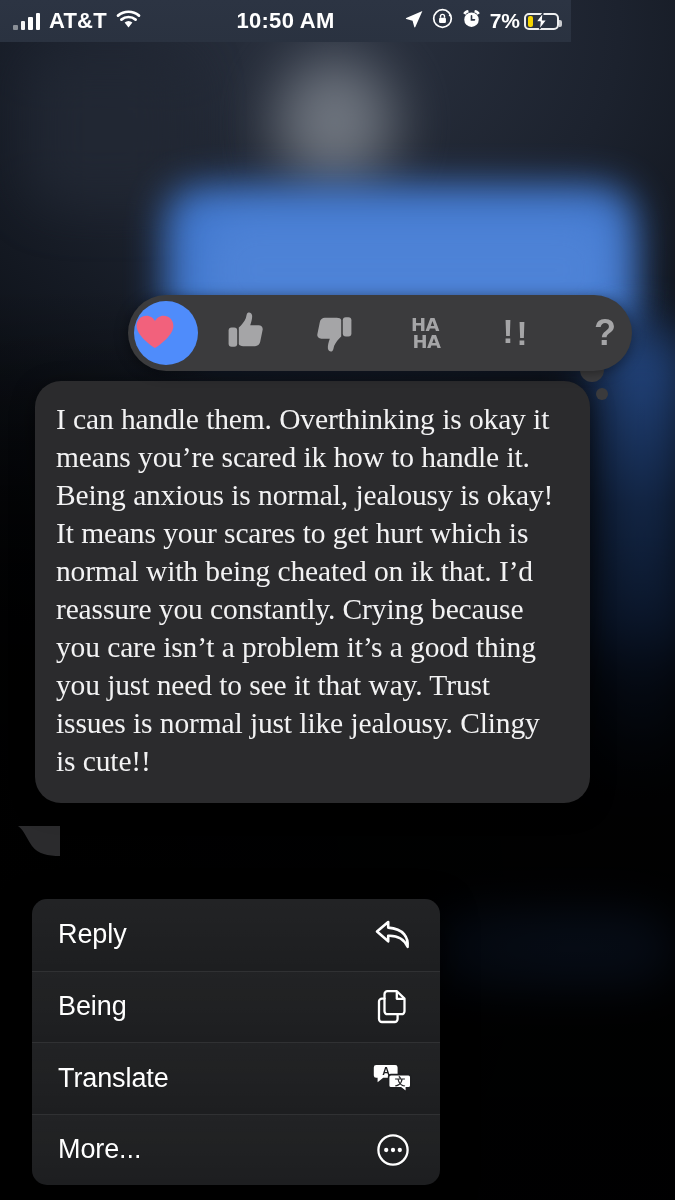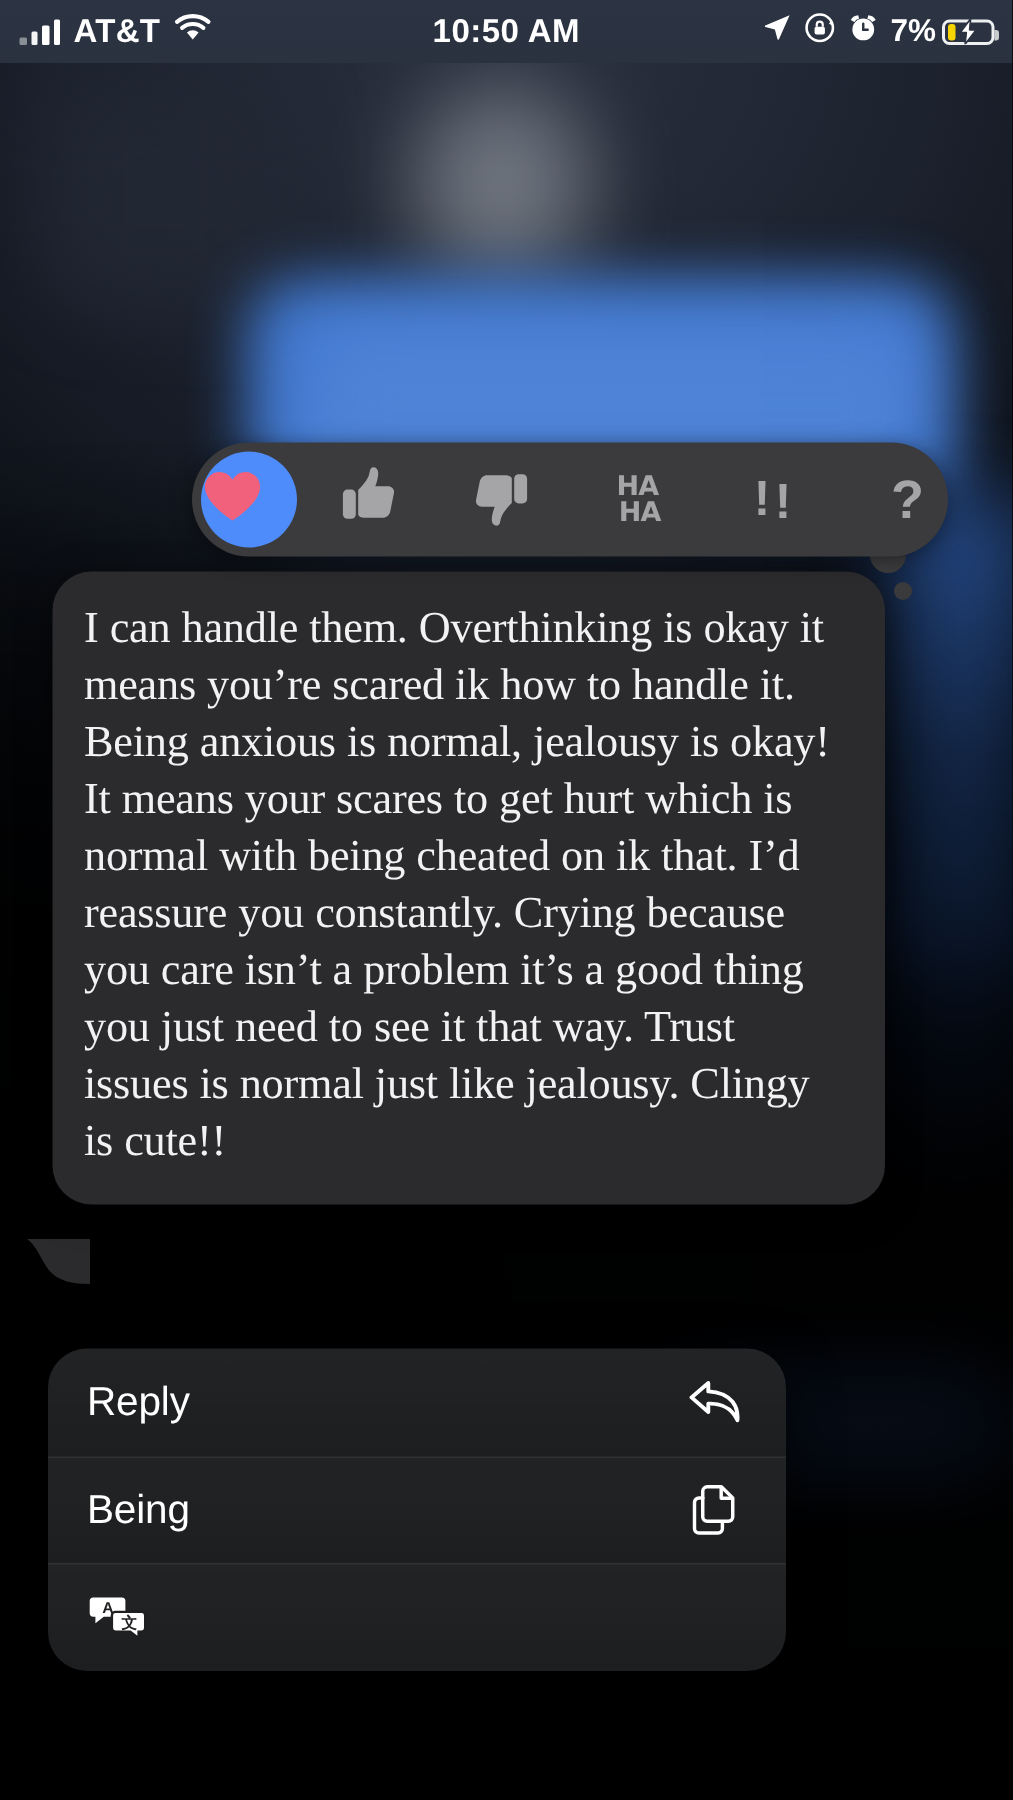--- a/index.html
+++ b/index.html
@@ -70,21 +70,21 @@
   
   #bg-vignette {
     position:absolute; inset:0;
     background:
       linear-gradient(180deg, rgba(0,0,0,0) 0%, rgba(0,0,0,0) 24%, rgba(0,0,0,.55) 42%, rgba(0,0,0,.86) 62%, rgba(0,0,0,.95) 100%),
       radial-gradient(140% 80% at 0% 75%, rgba(0,0,0,.9) 0%, rgba(0,0,0,0) 60%);
   }
 
   
   #status-bar {
-    position:absolute; left:0; top:0; width:675px; height:42px;
+    position:absolute; left:0; top:0; width:571px; height:42px;
     display:flex; align-items:center;
     color:#fff; z-index:30;
     background:linear-gradient(180deg,#2c3443 0%,#2a3240 100%);
   }
   #status-left {
     display:flex; align-items:center; gap:9px;
     margin-left:13px;
   }
   #signal-icon { display:flex; align-items:flex-end; gap:3px; height:17px; }
   #signal-icon i { display:block; width:4.5px; background:#fff; border-radius:1px; }
@@ -201,23 +201,23 @@
   }
   #bubble-tail {
     position:absolute; left:18px; top:826px;
     width:42px; height:42px;
     z-index:17;
   }
 
   
   #context-menu {
     position:absolute; left:32px; top:899px;
-    width:492px;
+    width:408px;
     background:rgba(30,31,33,.97);
-    border-radius:26px;
+    border-radius:15px;
     overflow:hidden;
     z-index:25;
     backdrop-filter:blur(18px);
     box-shadow:0 10px 34px rgba(0,0,0,.6);
   }
   .menu-row {
     height:71.5px;
     display:flex; align-items:center; justify-content:space-between;
     padding:0 26px 0 26px;
     position:relative;
@@ -387,25 +387,37 @@
       <span class="menu-icon">
         <svg width="34" height="36" viewBox="0 0 34 36">
           <path d="M11.5 2.2 h9.4 l7.6 7.4 v12.6 a3.0 3.0 0 0 1-3.0 3.0 h-14 a3.0 3.0 0 0 1-3.0-3.0 V5.2 a3.0 3.0 0 0 1 3.0-3.0 z" fill="none" stroke="#fff" stroke-width="2.3" stroke-linejoin="round"></path>
           <path d="M20.8 2.4 v7.4 h7.4" fill="none" stroke="#fff" stroke-width="2.3" stroke-linejoin="round"></path>
           <path d="M21.6 25.6 v4.4 a3.0 3.0 0 0 1-3.0 3.0 H6.0 a3.0 3.0 0 0 1-3.0-3.0 V12.6 a3.0 3.0 0 0 1 3.0-3.0 h2.6" fill="none" stroke="#fff" stroke-width="2.3" stroke-linejoin="round" stroke-linecap="round"></path>
         </svg>
       </span>
     </div>
 
     <div class="menu-row">
+      <span class="menu-label">Translate</span>
       <span class="menu-icon">
         <svg width="40" height="34" viewBox="0 0 40 34">
           <path d="M3.2 4.0 h19.0 a2.4 2.4 0 0 1 2.4 2.4 v8.0 a2.4 2.4 0 0 1-2.4 2.4 h-12.0 l-5.6 4.4 v-4.4 h-1.4 a2.4 2.4 0 0 1-2.4-2.4 V6.4 A2.4 2.4 0 0 1 3.2 4.0 z" fill="#fff"></path>
           <text x="13.0" y="14.0" font-family="Liberation Sans, sans-serif" font-size="10.5" font-weight="700" fill="#1e1f21" text-anchor="middle">A</text>
           <path d="M18.0 13.6 h17.4 a2.4 2.4 0 0 1 2.4 2.4 v8.4 a2.4 2.4 0 0 1-2.4 2.4 h-2.0 v4.4 l-5.6-4.4 h-9.8 a2.4 2.4 0 0 1-2.4-2.4 V16.0 a2.4 2.4 0 0 1 2.4-2.4 z" fill="#fff" stroke="#1e1f21" stroke-width="1.6"></path>
           <text x="27.2" y="24.2" font-family="DejaVu Sans, sans-serif" font-size="10.5" font-weight="700" fill="#1e1f21" text-anchor="middle">文</text>
         </svg>
       </span>
     </div>
 
+    <div class="menu-row">
+      <span class="menu-label">More...</span>
+      <span class="menu-icon">
+        <svg width="34" height="34" viewBox="0 0 34 34">
+          <circle cx="17" cy="17" r="14.6" fill="none" stroke="#fff" stroke-width="2.3"></circle>
+          <circle cx="10.2" cy="17" r="2.15" fill="#fff"></circle>
+          <circle cx="17" cy="17" r="2.15" fill="#fff"></circle>
+          <circle cx="23.8" cy="17" r="2.15" fill="#fff"></circle>
+        </svg>
+      </span>
+    </div>
   </div>
 
 </div>
 
 </body></html>

